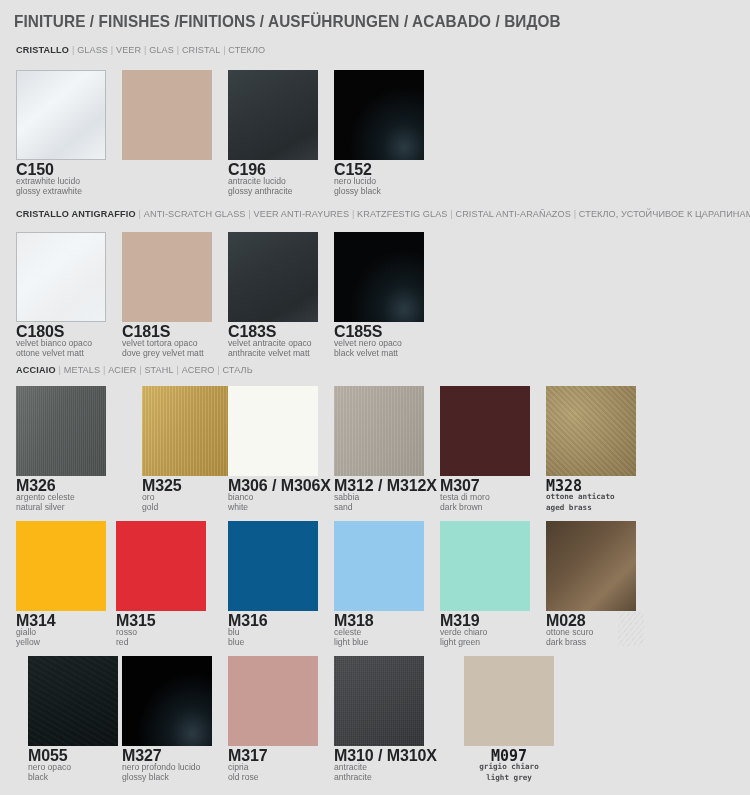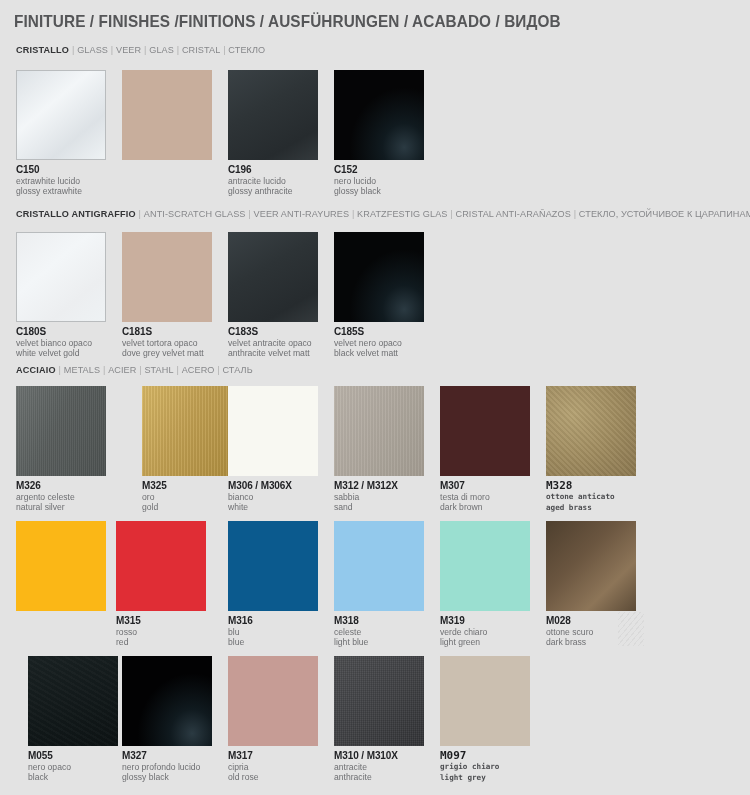--- a/index.html
+++ b/index.html
@@ -86,36 +86,36 @@
   }
   .chip.bordered {
     box-sizing: border-box;
     border: 1px solid #b9bcbe;
   }
   .labels {
     margin-top: 4px;
   }
   .code {
     font-weight: bold;
-    font-size: 10px;
+    font-size: 16px;
     color: #222326;
     line-height: 12px;
     white-space: nowrap;
     letter-spacing: -0.1px;
   }
   .desc {
     font-size: 8.6px;
     color: #6e6f72;
     line-height: 10.4px;
     white-space: nowrap;
   }
   
   .mono .code {
     font-family: "DejaVu Sans Mono", monospace;
-    font-size: 11px;
+    font-size: 15px;
     letter-spacing: 0px;
     color: #1c1d20;
   }
   .mono .desc {
     font-family: "DejaVu Sans Mono", monospace;
     font-size: 7.6px;
     color: #4c4d50;
     font-weight: bold;
     line-height: 10.6px;
   }
@@ -179,21 +179,21 @@
       </div>
       <div class="section" style="top: 208px;">
         <div class="section-header"><span class="primary">CRISTALLO ANTIGRAFFIO</span><span class="sep">|</span><span class="alt">ANTI-SCRATCH GLASS</span><span class="sep">|</span><span class="alt">VEER ANTI-RAYURES</span><span class="sep">|</span><span class="alt">KRATZFESTIG GLAS</span><span class="sep">|</span><span class="alt">CRISTAL ANTI-ARAÑAZOS</span><span class="sep">|</span><span class="alt">СТЕКЛО, УСТОЙЧИВОЕ К ЦАРАПИНАМ</span></div>
       </div>
       <div class="swatch-row" style="top: 232px;">
         <div class="swatch" style="left: 16px;">
           <div class="chip bordered" style="background: linear-gradient(140deg, rgb(236, 238, 240) 0%, rgb(243, 246, 248) 38%, rgb(236, 238, 240) 72%, rgb(238, 242, 244) 100%);"></div>
           <div class="labels">
             <div class="code">C180S</div>
             <div class="desc">velvet bianco opaco</div>
-            <div class="desc">white velvet gold</div>
+            <div class="desc">ottone velvet matt</div>
           </div>
         </div>
         <div class="swatch" style="left: 122px;">
           <div class="chip" style="background: rgb(201, 175, 158);"></div>
           <div class="labels">
             <div class="code">C181S</div>
             <div class="desc">velvet tortora opaco</div>
             <div class="desc">dove grey velvet matt</div>
           </div>
         </div>
@@ -263,20 +263,25 @@
           <div class="labels">
             <div class="code">M328</div>
             <div class="desc">ottone anticato</div>
             <div class="desc">aged brass</div>
           </div>
         </div>
       </div>
       <div class="swatch-row" style="top: 521px;">
         <div class="swatch" style="left: 16px;">
           <div class="chip" style="background: rgb(251, 183, 22);"></div>
+          <div class="labels">
+            <div class="code">M314</div>
+            <div class="desc">giallo</div>
+            <div class="desc">yellow</div>
+          </div>
         </div>
         <div class="swatch" style="left: 116px;">
           <div class="chip" style="background: rgb(224, 45, 53);"></div>
           <div class="labels">
             <div class="code">M315</div>
             <div class="desc">rosso</div>
             <div class="desc">red</div>
           </div>
         </div>
         <div class="swatch" style="left: 228px;">
@@ -338,21 +343,21 @@
           </div>
         </div>
         <div class="swatch" style="left: 334px;">
           <div class="chip" style="background: repeating-linear-gradient(90deg, rgba(255, 255, 255, 0.043) 0px, rgba(255, 255, 255, 0.043) 1px, rgba(0, 0, 0, 0.05) 1px, rgba(0, 0, 0, 0.05) 2px), repeating-linear-gradient(0deg, rgba(255, 255, 255, 0.03) 0px, rgba(255, 255, 255, 0.03) 1px, rgba(0, 0, 0, 0.04) 1px, rgba(0, 0, 0, 0.04) 2px), linear-gradient(140deg, rgb(74, 75, 78) 0%, rgb(62, 63, 66) 55%, rgb(49, 50, 53) 100%);"></div>
           <div class="labels">
             <div class="code">M310 / M310X</div>
             <div class="desc">antracite</div>
             <div class="desc">anthracite</div>
           </div>
         </div>
-        <div class="swatch mono" style="left: 440px;">
+        <div class="swatch mono" style="left: 464px; text-align: center;">
           <div class="chip" style="background: rgb(203, 191, 176);"></div>
           <div class="labels">
             <div class="code">M097</div>
             <div class="desc">grigio chiaro</div>
             <div class="desc">light grey</div>
           </div>
         </div>
       </div>
     </div>
 

